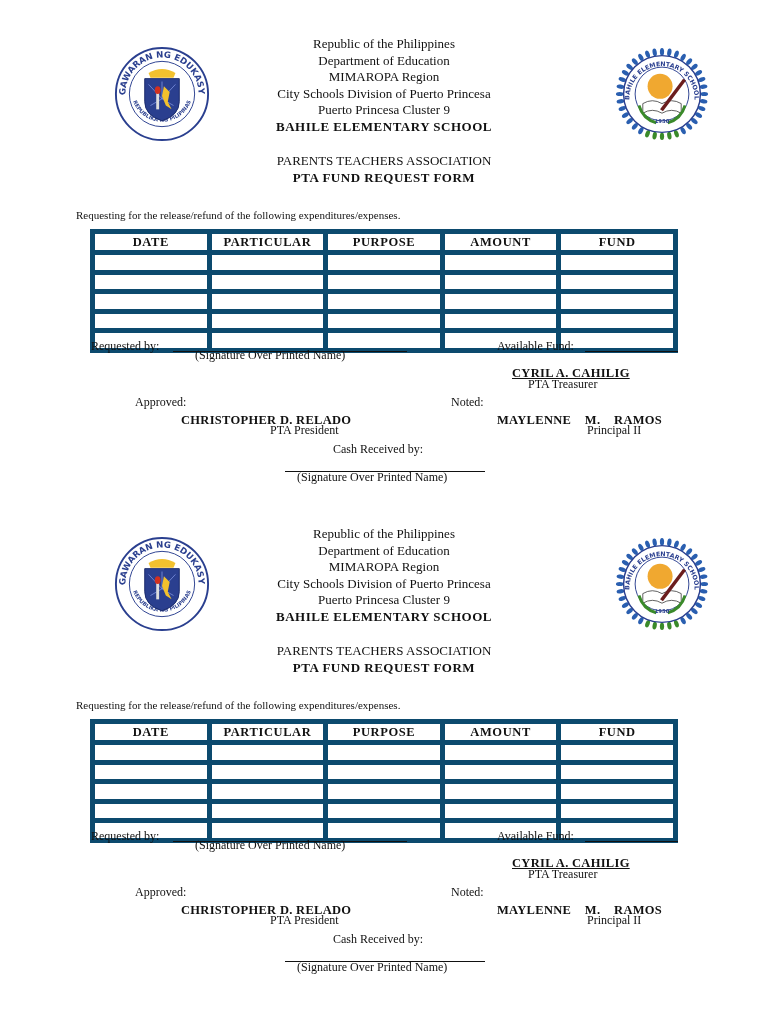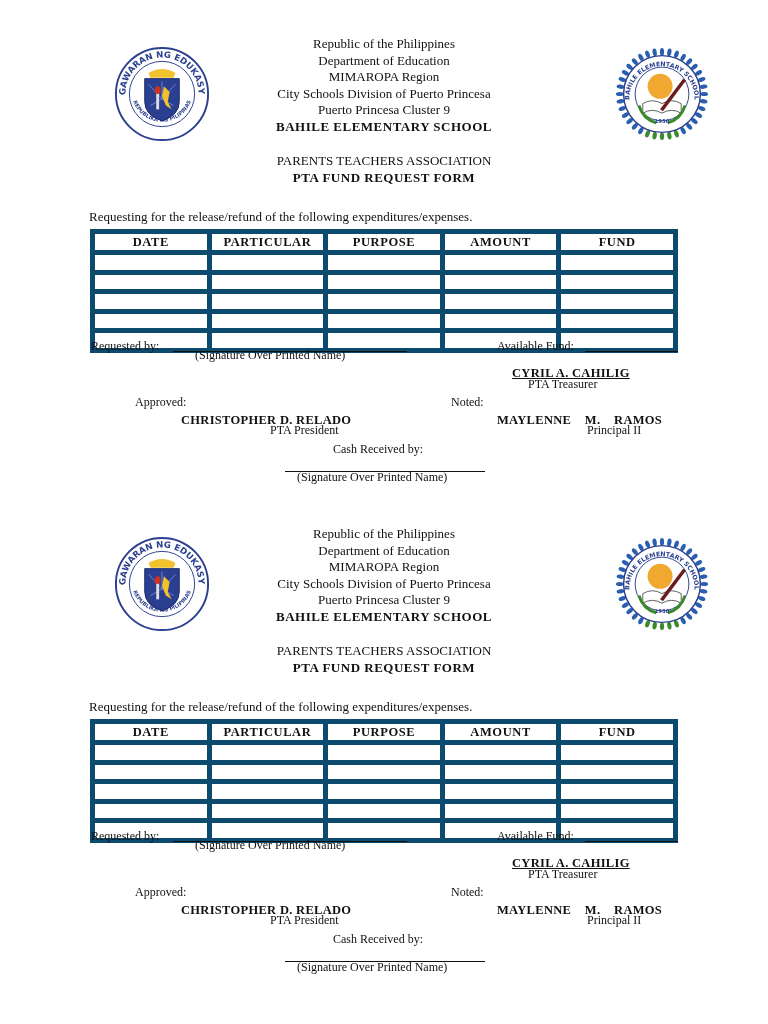--- a/index.html
+++ b/index.html
@@ -6,21 +6,21 @@
   body{width:768px;height:1024px;position:relative;overflow:hidden;font-family:"Liberation Serif","DejaVu Serif",serif;color:#111;}
   .form{position:absolute;left:0;width:768px;height:490px;}
   .form.f1{top:0;}
   .form.f2{top:490px;}
   .logo{position:absolute;width:96px;height:96px;}
   .logo.deped{left:114px;top:46px;}
   .logo.school{left:614px;top:46px;}
   .hdr{position:absolute;left:0;width:768px;text-align:center;font-size:13px;line-height:16.6px;}
   .hdr div{white-space:nowrap;}
   .hdr .b{font-weight:bold;letter-spacing:0.5px;}
-  .intro{position:absolute;left:89px;top:209px;font-size:13px;}
+  .intro{position:absolute;left:76px;top:209px;font-size:11px;}
   table.exp{position:absolute;left:90px;top:229px;width:588px;border-collapse:collapse;}
   table.exp th,table.exp td{border:5px solid #0c4a6e;height:14.5px;padding:0;font-size:12.5px;}
   table.exp th{font-weight:bold;letter-spacing:0.6px;height:16px;line-height:14px;}
   .t{position:absolute;font-size:12px;white-space:nowrap;}
   .bold{font-weight:bold;font-size:12.5px;letter-spacing:0.3px;}
   .line{position:absolute;border-top:1px solid #111;height:0;}
   .u{text-decoration:underline;}
 </style>
 </head>
 <body>

